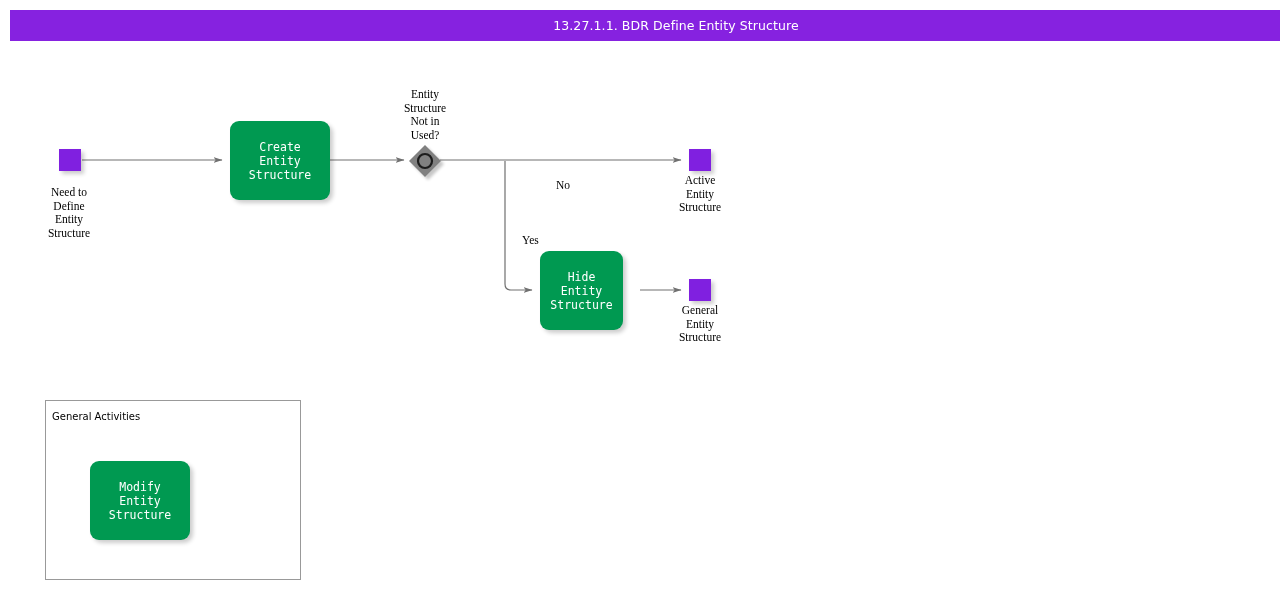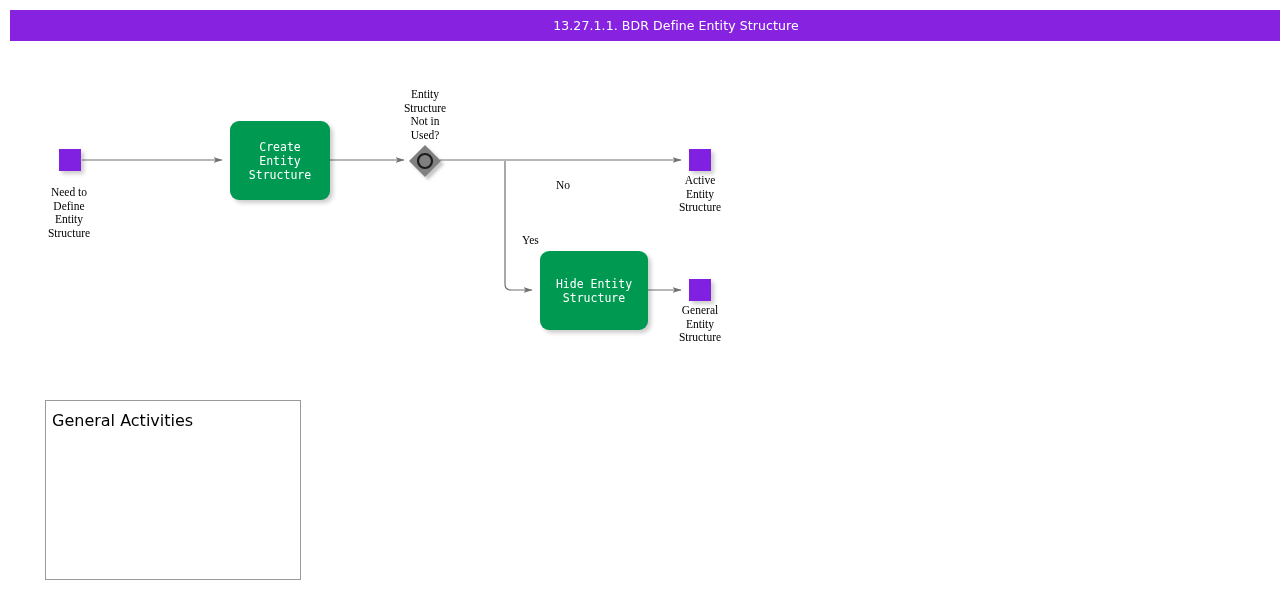--- a/index.html
+++ b/index.html
@@ -104,21 +104,21 @@
   
   .group-box {
     position: absolute;
     border: 1px solid #999999;
     background: #ffffff;
     box-sizing: border-box;
   }
   .group-title {
     position: absolute;
     font-family: "DejaVu Sans", sans-serif;
-    font-size: 16px;
+    font-size: 10px;
     color: #000000;
     white-space: nowrap;
   }
 </style>
 </head>
 <body>
 
 <div class="title-bar">
   <span>13.27.1.1. BDR Define Entity Structure</span>
 </div>
@@ -169,27 +169,31 @@
 Used?</div>
 
   <div class="label flow" style="left:556px; top:163px;">No</div>
   <div class="label flow" style="left:522px; top:218px;">Yes</div>
 
   <div class="event" style="left:689px; top:149px;"></div>
   <div class="label" style="left:640px; top:174px; width:120px;">Active
 Entity
 Structure</div>
 
-  <div class="task" style="left:540px; top:251px; width:108px; height:79px;">
+  <div class="task" style="left:540px; top:251px; width:83px; height:79px;">
     <span>Hide Entity
 Structure</span>
   </div>
 
   <div class="event" style="left:689px; top:279px;"></div>
   <div class="label" style="left:640px; top:304px; width:120px;">General
 Entity
 Structure</div>
 
   <div class="group-box" style="left:45px; top:400px; width:256px; height:180px;"></div>
   <div class="group-title" style="left:52px; top:411px;">General Activities</div>
 
+  <div class="task" style="left:90px; top:461px; width:100px; height:79px;">
+    <span>Modify Entity
+Structure</span>
+  </div>
 
 </div>
 
 </body></html>

